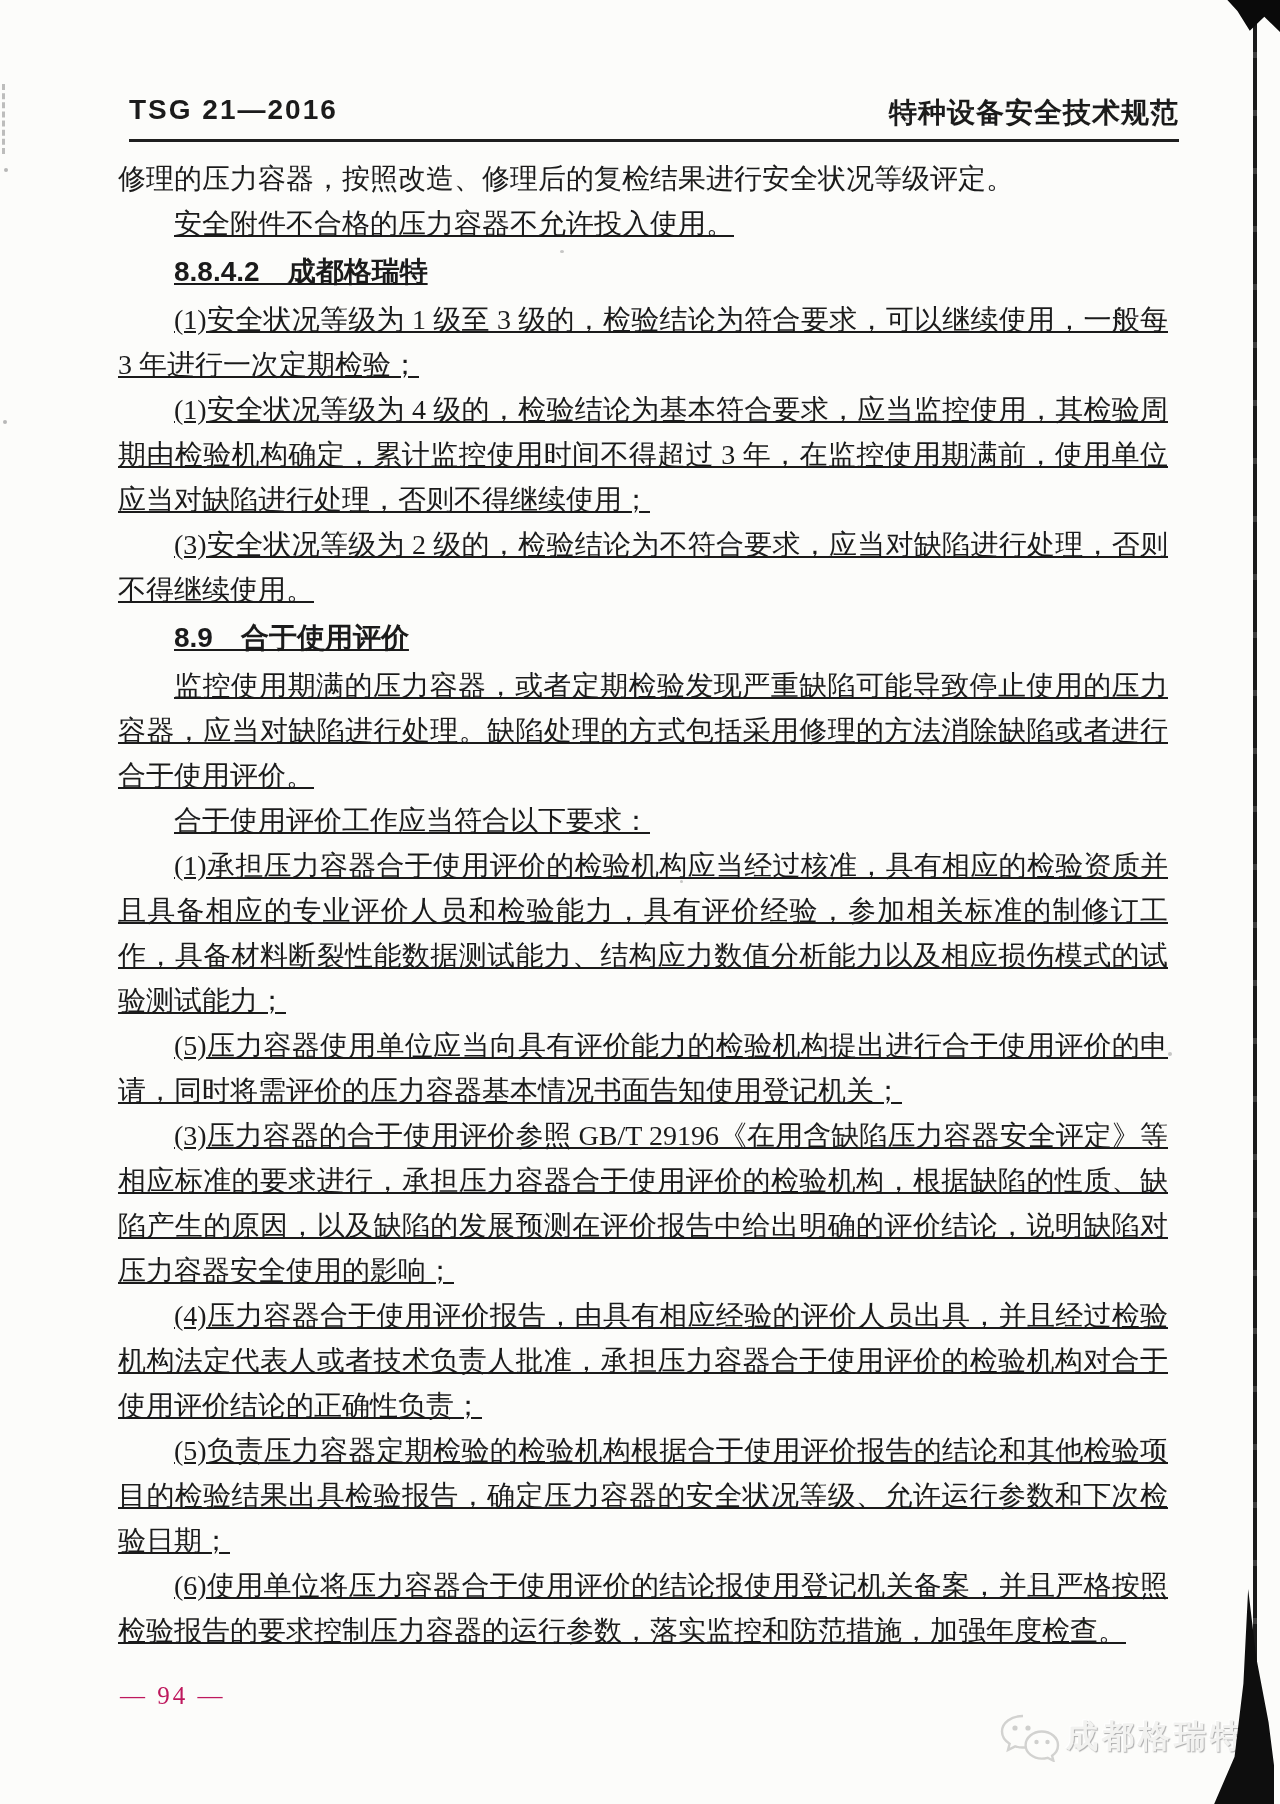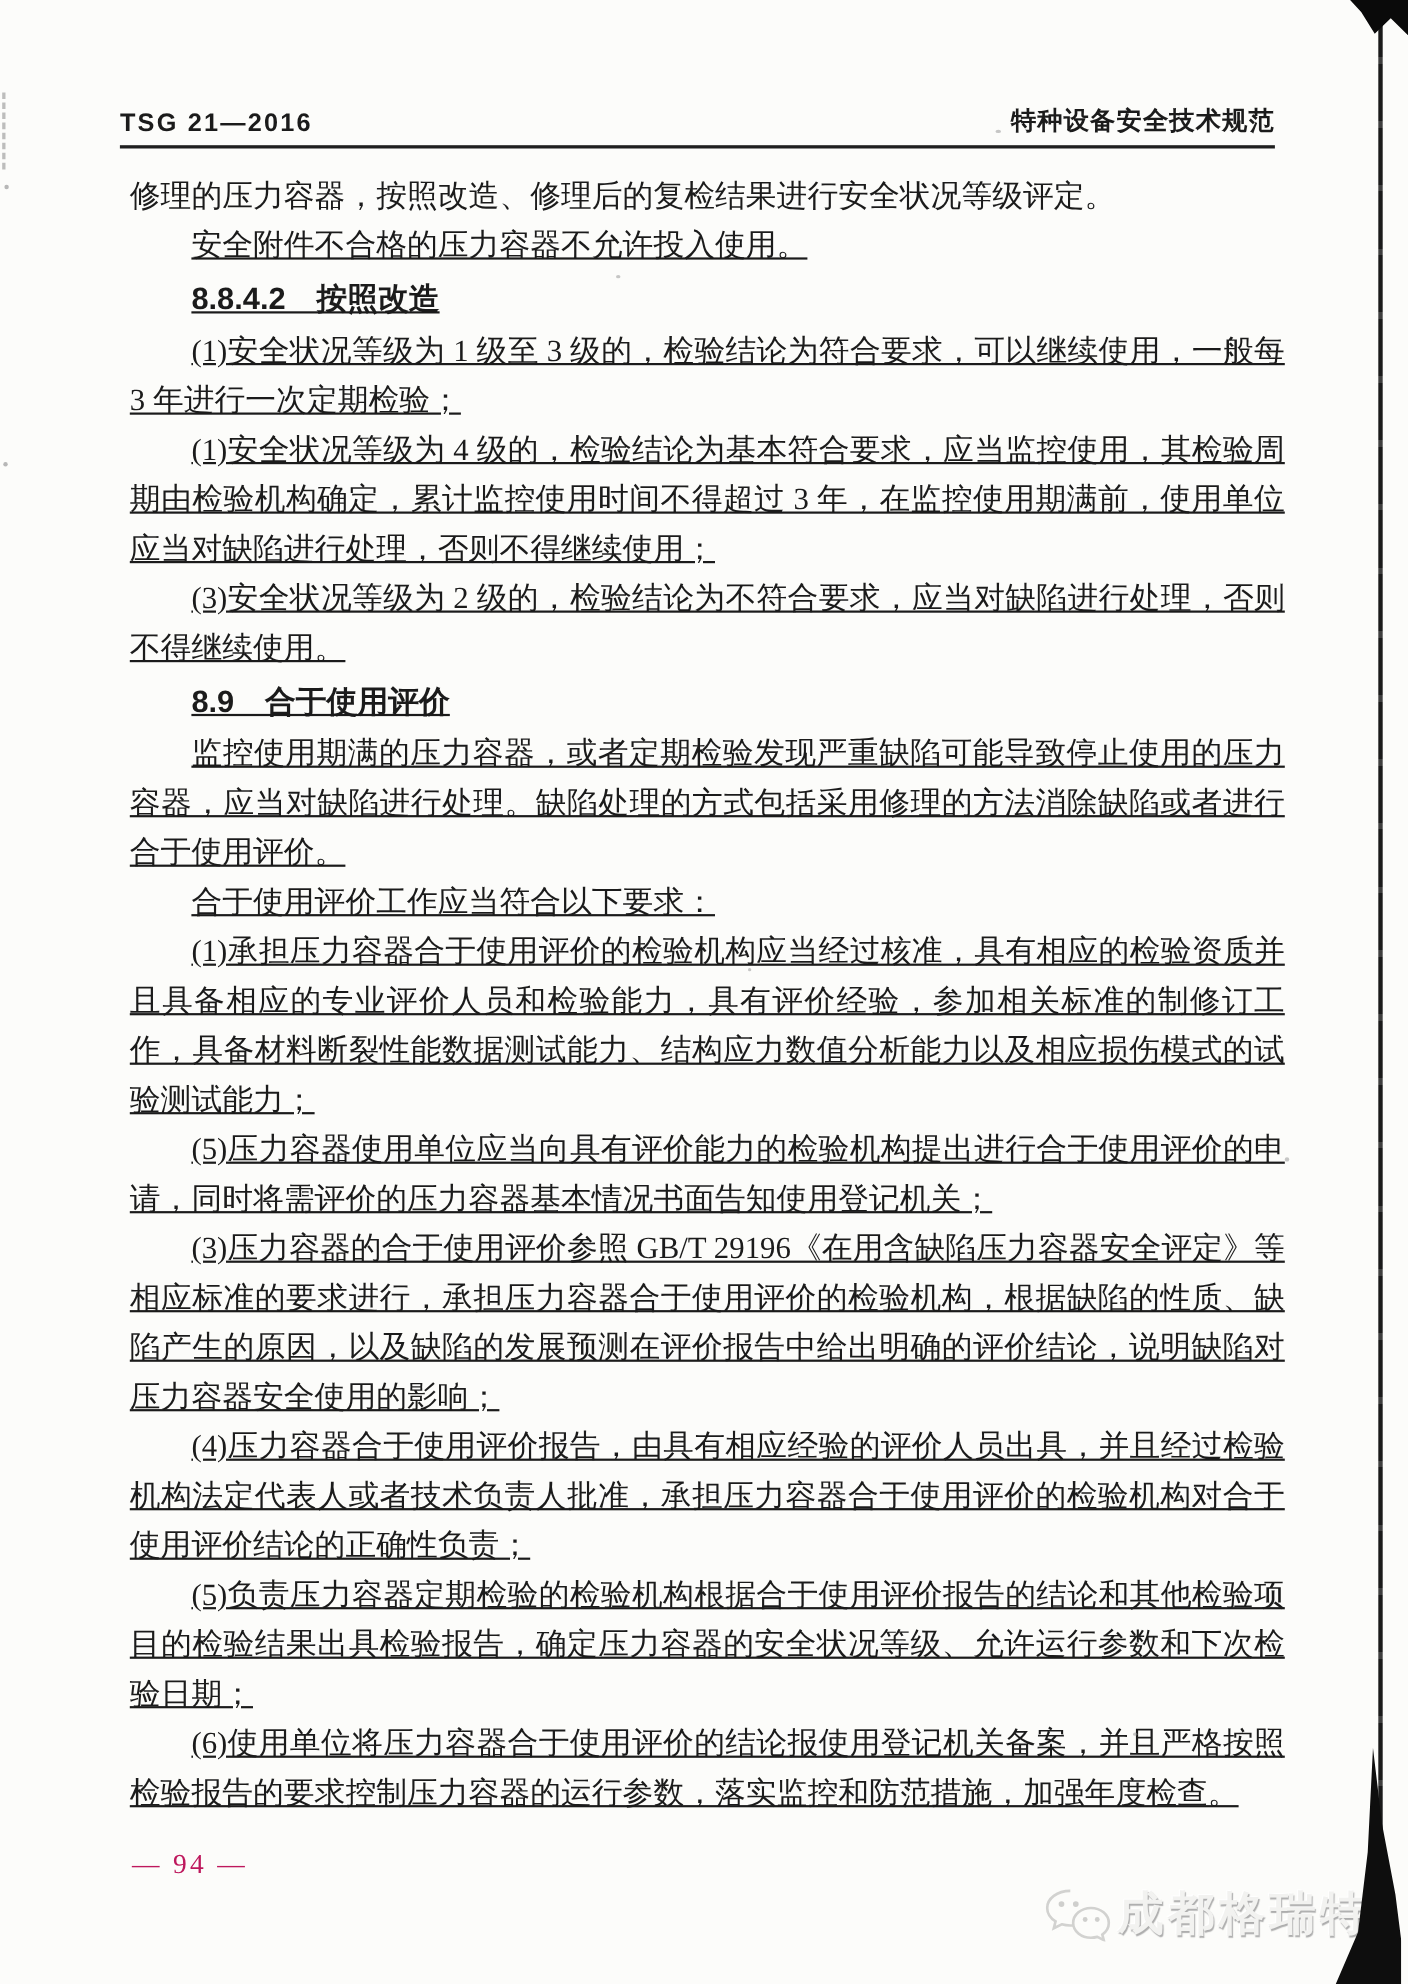--- a/index.html
+++ b/index.html
@@ -7,24 +7,24 @@
   .page{
     position:relative;
     width:1280px;height:1804px;
     background:#fcfcfa;
     overflow:hidden;
     font-family:"Liberation Serif","DejaVu Serif",serif;
     color:#1b1b1b;
   }
   
   .page-header{
-    position:absolute;left:109px;top:94px;width:1050px;
-    display:flex;justify-content:space-between;align-items:flex-end;
+    position:absolute;left:129px;top:94px;width:1050px;
+    display:flex;justify-content:space-between;align-items:flex-start;
     font-family:"Liberation Sans","DejaVu Sans",sans-serif;
-    font-weight:bold;font-size:23px;letter-spacing:1px;
+    font-weight:bold;font-size:28px;letter-spacing:1px;
     padding-bottom:7px;
     border-bottom:3px solid #1f1f1f;
   }
   .page-header .hdr-left{letter-spacing:2px;}
   
   .doc-body{
     position:absolute;left:118px;top:156px;width:1050px;
     font-size:28px;line-height:45px;
     text-align:justify;
   }
@@ -37,21 +37,21 @@
   
   .page-num{
     position:absolute;left:120px;top:1682px;
     font-size:25px;letter-spacing:3px;color:#be185d;
   }
   
   .watermark{
     position:absolute;right:34px;top:1712px;
     display:flex;align-items:center;gap:6px;
     font-family:"Liberation Sans","DejaVu Sans",sans-serif;
-    font-size:42px;font-weight:bold;letter-spacing:4px;
+    font-size:32px;font-weight:bold;letter-spacing:4px;
     color:#f2f2f0;
     text-shadow:1px 1px 1px #adadad,-1px -1px 1px #ffffff;
     user-select:none;
   }
   .watermark svg{display:block;}
   
   .edge-line{
     position:absolute;left:1253px;top:0;width:4px;height:1804px;
     background:repeating-linear-gradient(180deg,#070707 0 52px,#2e2e2e 52px 58px);
     opacity:.92;
@@ -81,21 +81,21 @@
 <div class="page">
 
   <div class="page-header">
     <span class="hdr-left">TSG 21—2016</span>
     <span class="hdr-right">特种设备安全技术规范</span>
   </div>
 
   <div class="doc-body">
       <p class="">修理的压力容器，按照改造、修理后的复检结果进行安全状况等级评定。</p>
       <p class=" indent">安全附件不合格的压力容器不允许投入使用。</p>
-      <p class="heading indent">8.8.4.2　按照改造</p>
+      <p class="heading indent">8.8.4.2　成都格瑞特</p>
       <p class=" indent">(1)安全状况等级为 1 级至 3 级的，检验结论为符合要求，可以继续使用，一般每 3 年进行一次定期检验；</p>
       <p class=" indent">(1)安全状况等级为 4 级的，检验结论为基本符合要求，应当监控使用，其检验周期由检验机构确定，累计监控使用时间不得超过 3 年，在监控使用期满前，使用单位应当对缺陷进行处理，否则不得继续使用；</p>
       <p class=" indent">(3)安全状况等级为 2 级的，检验结论为不符合要求，应当对缺陷进行处理，否则不得继续使用。</p>
       <p class="heading indent">8.9　合于使用评价</p>
       <p class=" indent">监控使用期满的压力容器，或者定期检验发现严重缺陷可能导致停止使用的压力容器，应当对缺陷进行处理。缺陷处理的方式包括采用修理的方法消除缺陷或者进行合于使用评价。</p>
       <p class=" indent">合于使用评价工作应当符合以下要求：</p>
       <p class=" indent">(1)承担压力容器合于使用评价的检验机构应当经过核准，具有相应的检验资质并且具备相应的专业评价人员和检验能力，具有评价经验，参加相关标准的制修订工作，具备材料断裂性能数据测试能力、结构应力数值分析能力以及相应损伤模式的试验测试能力；</p>
       <p class=" indent">(5)压力容器使用单位应当向具有评价能力的检验机构提出进行合于使用评价的申请，同时将需评价的压力容器基本情况书面告知使用登记机关；</p>
       <p class=" indent">(3)压力容器的合于使用评价参照 GB/T 29196《在用含缺陷压力容器安全评定》等相应标准的要求进行，承担压力容器合于使用评价的检验机构，根据缺陷的性质、缺陷产生的原因，以及缺陷的发展预测在评价报告中给出明确的评价结论，说明缺陷对压力容器安全使用的影响；</p>
       <p class=" indent">(4)压力容器合于使用评价报告，由具有相应经验的评价人员出具，并且经过检验机构法定代表人或者技术负责人批准，承担压力容器合于使用评价的检验机构对合于使用评价结论的正确性负责；</p>

